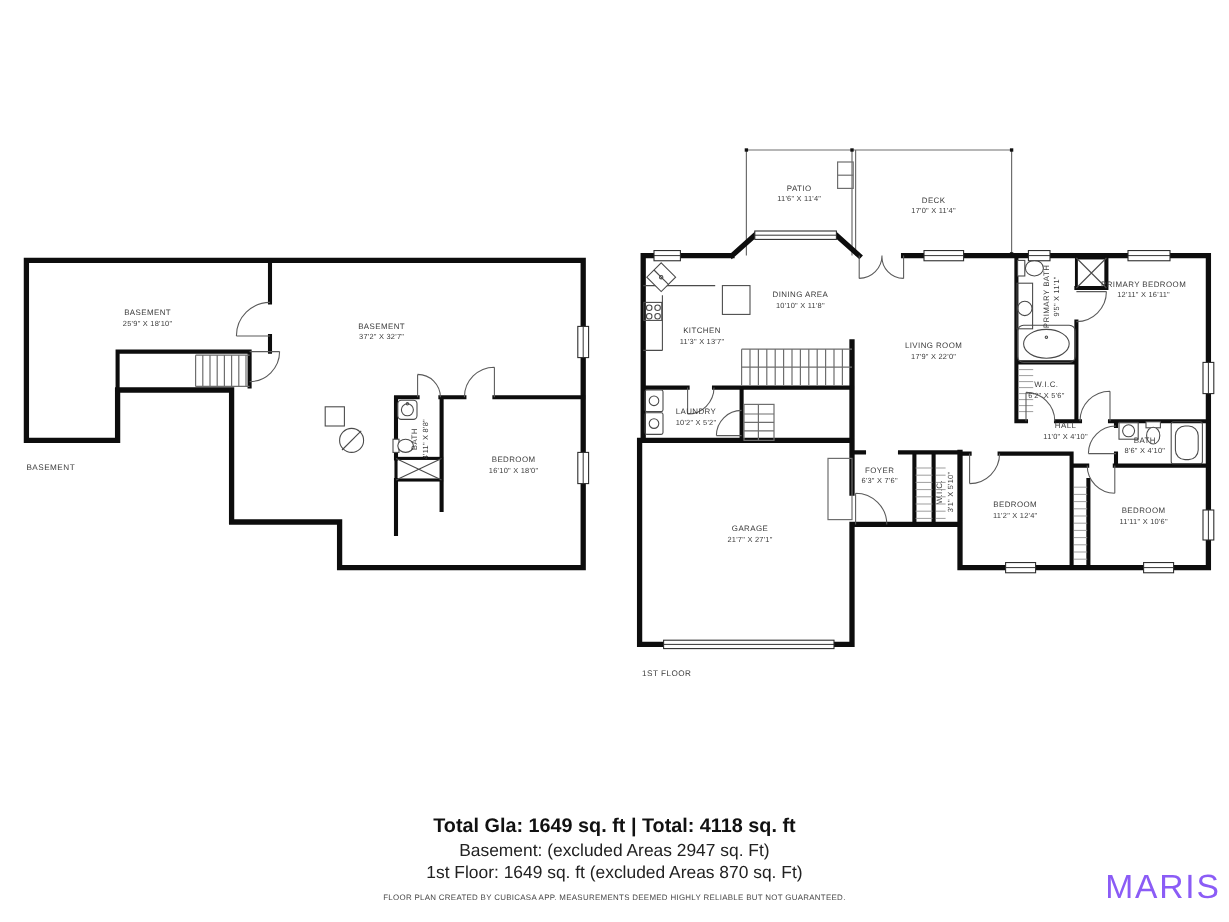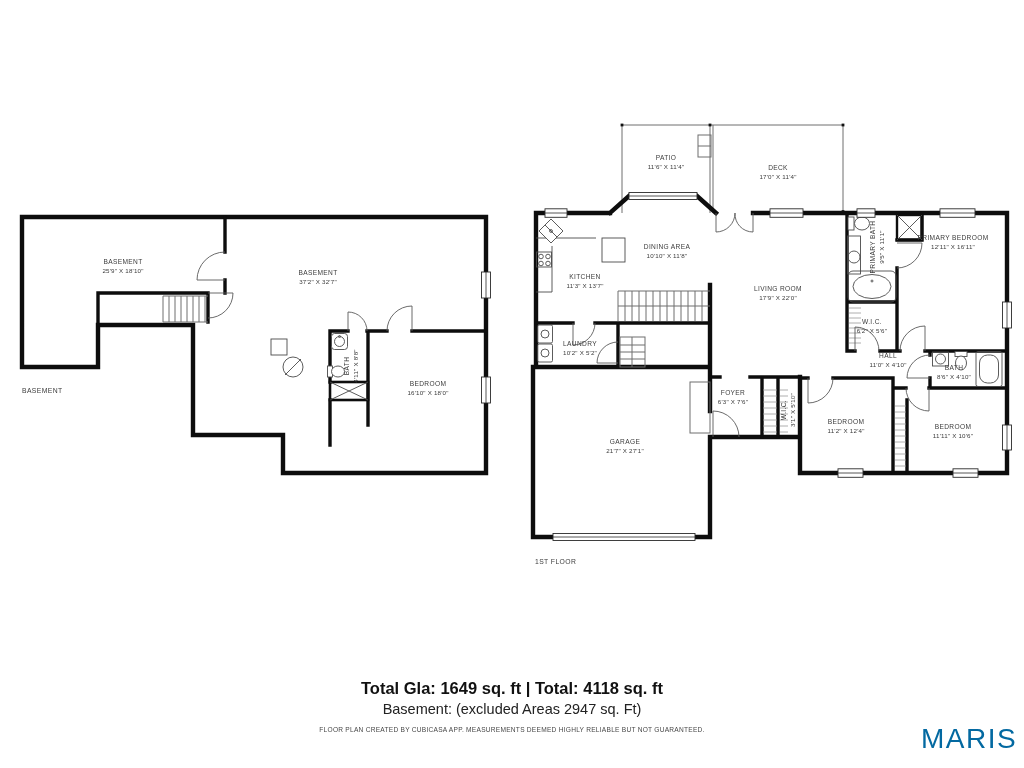--- a/index.html
+++ b/index.html
@@ -10,21 +10,21 @@
               color:#3b3b3b;white-space:nowrap;line-height:1.25;}
   .room-label .rn{display:block;font-size:6.6px;letter-spacing:.35px;}
   .room-label .rd{display:block;font-size:6.2px;letter-spacing:.2px;margin-top:.5px;}
   .room-label.vert{transform:translate(-50%,-50%) rotate(-90deg);}
   .floor-label{position:absolute;font-size:6.8px;letter-spacing:.4px;color:#3b3b3b;}
   .summary{position:absolute;left:0;right:0;top:679px;text-align:center;color:#222;}
   .sum-title{font-size:16.5px;font-weight:bold;color:#111;}
   .sum-line{font-size:14.5px;margin-top:3px;color:#222;}
   .disclaimer{font-size:6.6px;letter-spacing:.25px;color:#474747;margin-top:9px;}
   .logo{position:absolute;left:921px;top:723px;width:102px;font-size:28px;
-        color:#0369a1;letter-spacing:1.5px;font-weight:400;}
+        color:#8b5cf6;letter-spacing:1.5px;font-weight:400;}
   svg .wall{stroke:#0d0d0d;stroke-width:4.4;fill:none;stroke-linecap:square;}
   svg .iwall{stroke:#0d0d0d;stroke-width:3.4;fill:none;stroke-linecap:square;}
   svg .thin{stroke:#6e6e6e;stroke-width:1;fill:none;}
   svg .fix{stroke:#4a4a4a;stroke-width:.9;fill:#ffffff;}
   svg .fixn{stroke:#4a4a4a;stroke-width:.9;fill:none;}
   svg .door{stroke:#5a5a5a;stroke-width:.9;fill:none;}
   svg .win{stroke:#2b2b2b;stroke-width:.9;fill:#ffffff;}
   svg .winline{stroke:#2b2b2b;stroke-width:.8;fill:none;}
   svg .hatch{stroke:#9a9a9a;stroke-width:.8;fill:none;}
   svg .tick{fill:#111;}
@@ -294,18 +294,19 @@
 </div>
 <div class="room-label" style="left:625px;top:446px">
   <span class="rn">GARAGE</span>
   <span class="rd">21'7" X 27'1"</span>
 </div>
 <div class="floor-label" style="left:535px;top:558px">1ST FLOOR</div>
 
 <div class="summary">
   <div class="sum-title">Total Gla: 1649 sq. ft | Total: 4118 sq. ft</div>
   <div class="sum-line">Basement: (excluded Areas 2947 sq. Ft)</div>
+  <div class="sum-line">1st Floor: 1649 sq. ft (excluded Areas 870 sq. Ft)</div>
   <div class="disclaimer">FLOOR PLAN CREATED BY CUBICASA APP. MEASUREMENTS DEEMED HIGHLY RELIABLE BUT NOT GUARANTEED.</div>
 </div>
 
 <div class="logo">MARIS</div>
 
 </div>
 
 </body></html>

